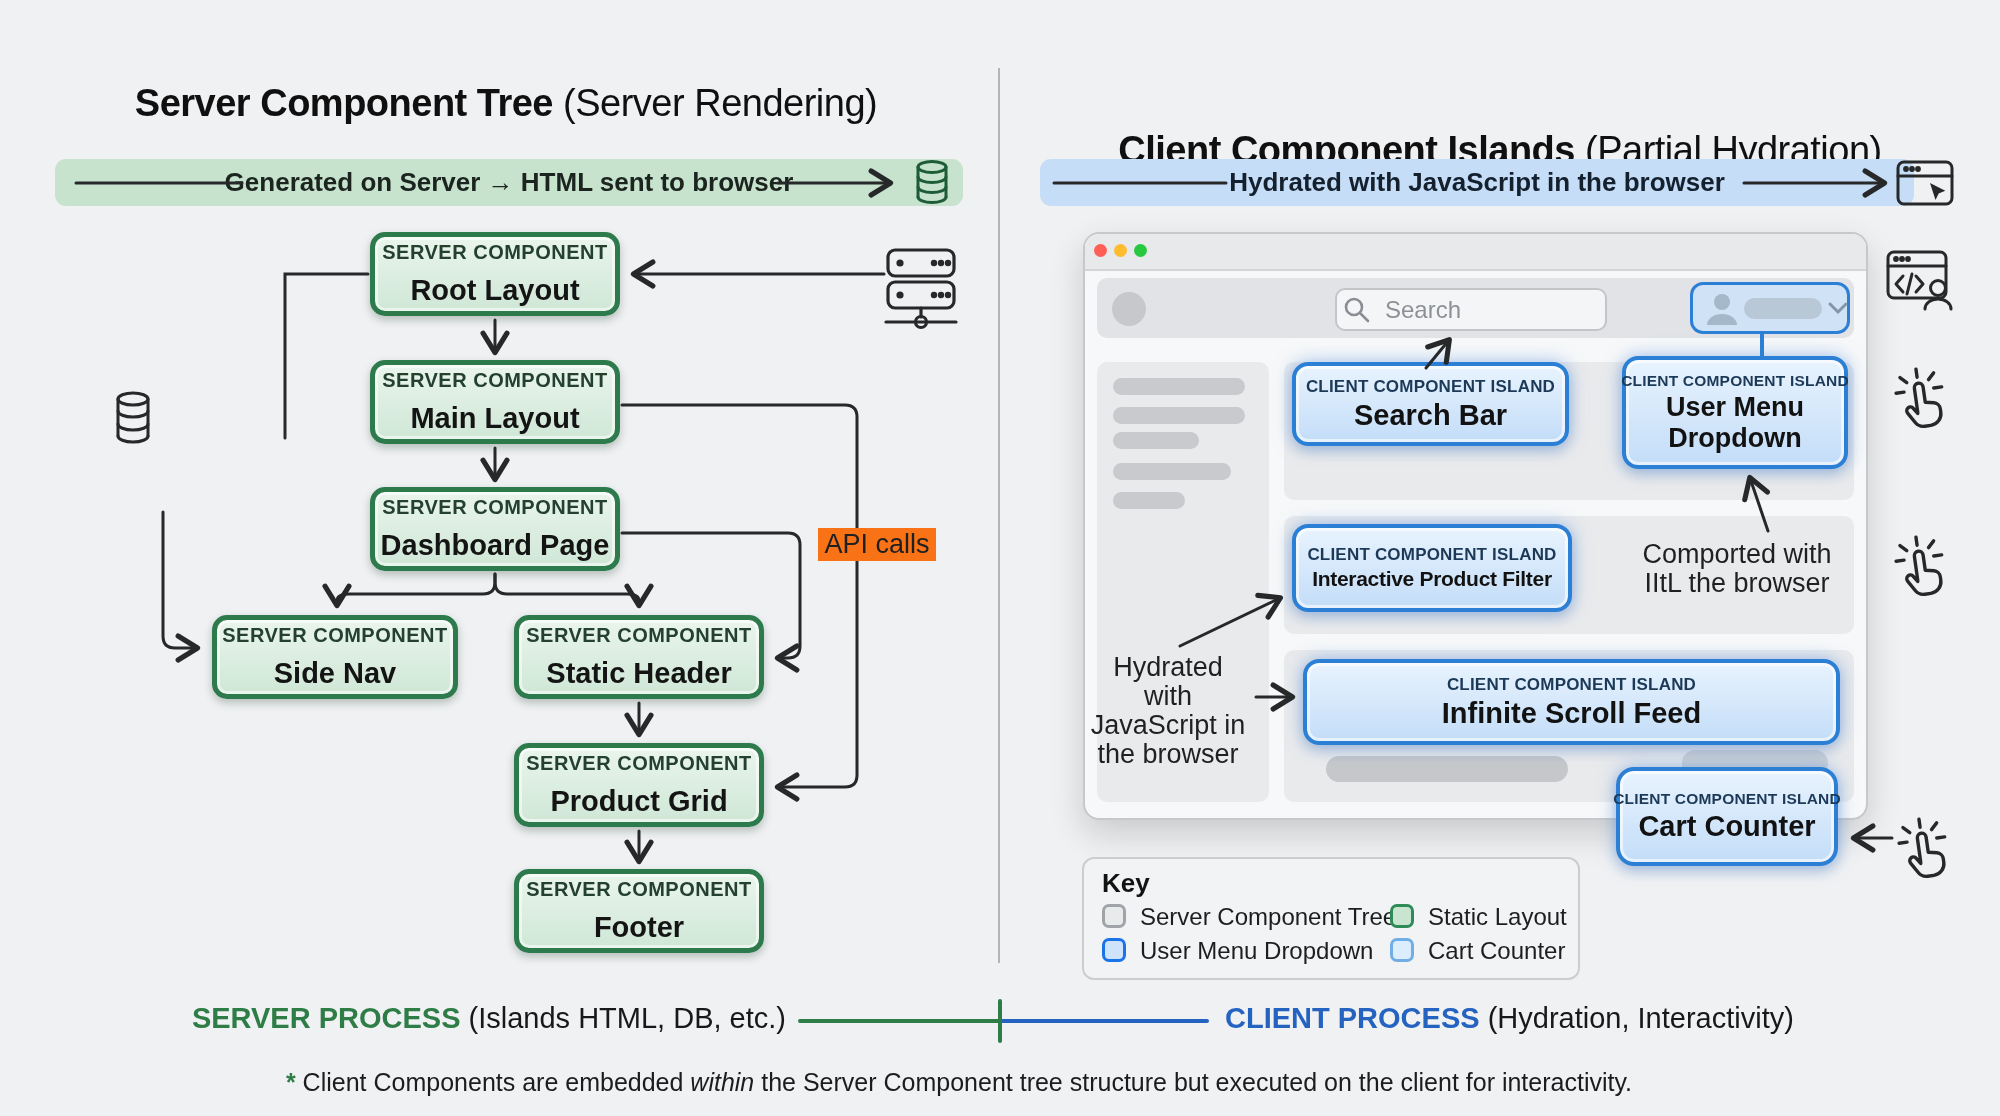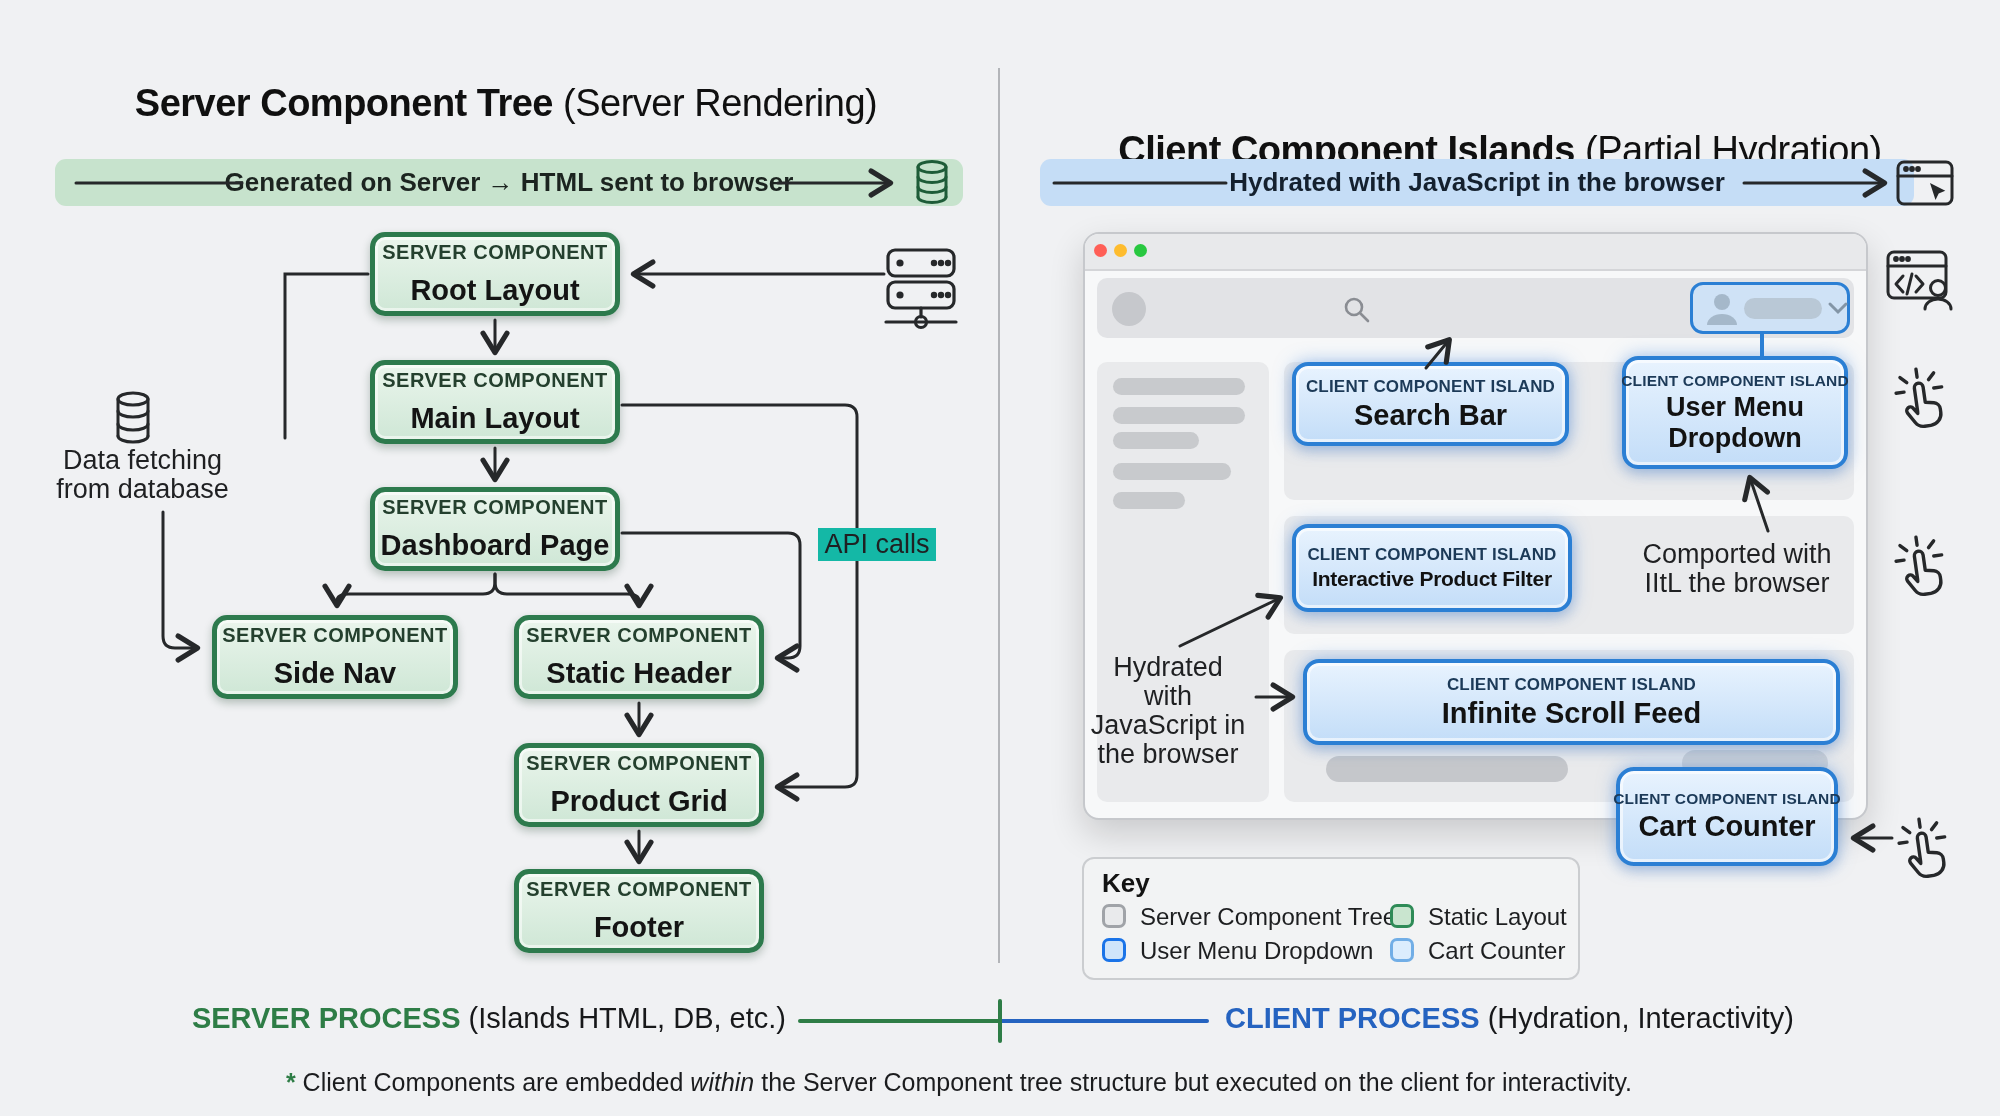--- a/index.html
+++ b/index.html
@@ -49,21 +49,21 @@
   .bar{background:#c8cacd;border-radius:9px;}
   .pill{background:#c5c7cb;border-radius:13px;}
   .search-field{background:#f4f5f6;border:2px solid #c3c5c9;border-radius:10px;
         font-size:24px;color:#63666b;padding:0 0 0 48px;box-sizing:border-box;outline:none;
         font-family:"Liberation Sans","DejaVu Sans",sans-serif;}
   .search-field::placeholder{color:#8d9096;}
   .user-pill{background:#cfe2f6;border:3px solid #2b7fd4;border-radius:13px;box-sizing:border-box;}
 
   
   .note{font-size:27px;color:#1f2022;text-align:center;line-height:1.08;}
-  .mask{background:#14b8a6;}
+  .mask{background:#f97316;}
 
   
   .key-box{background:#f2f3f4;border:2px solid #cbcdd0;border-radius:12px;box-sizing:border-box;}
   .key-title{font-size:26px;font-weight:700;color:#131313;}
   .key-label{font-size:24px;color:#1d1e20;white-space:nowrap;}
   .swatch{width:24px;height:24px;border-radius:7px;border:3.5px solid;box-sizing:border-box;}
 
   
   .process{font-size:29px;white-space:nowrap;color:#17181a;}
   .process .sp{color:#2e7d46;font-weight:800;}
@@ -107,41 +107,38 @@
   </div>
   <div class="abs gbox z4" style="left:514px;top:743px;width:250px;height:84px;">
     <span class="lbl">SERVER COMPONENT</span>
     <span class="nm">Product Grid</span>
   </div>
   <div class="abs gbox z4" style="left:514px;top:869px;width:250px;height:84px;">
     <span class="lbl">SERVER COMPONENT</span>
     <span class="nm">Footer</span>
   </div>
 
-  <div class="abs note z3" style="left:40px;top:446px;width:205px;">
-    <div>Data fetching</div>
-    <div>from database</div>
-  </div>
 
   <div class="abs note mask z6" style="left:818px;top:528px;width:118px;padding:2px 0;">API calls</div>
 
   <div class="abs panel-title z3" style="left:1000px;top:82px;width:1000px;margin-top:47px;"><b>Client Component Islands</b><span> (Partial Hydration)</span></div>
 
   <div class="abs banner blue z3" style="left:1040px;top:159px;width:874px;height:47px;">
     <span>Hydrated with JavaScript in the browser</span>
   </div>
 
   <div class="abs bw z2" style="left:1083px;top:232px;width:785px;height:588px;"></div>
   <div class="abs bw-titlebar z2" style="left:1085px;top:234px;width:781px;height:35px;"></div>
   <div class="abs z3" style="left:1094px;top:244px;width:13px;height:13px;border-radius:50%;background:#ff5f57;"></div>
   <div class="abs z3" style="left:1114px;top:244px;width:13px;height:13px;border-radius:50%;background:#febc2e;"></div>
   <div class="abs z3" style="left:1134px;top:244px;width:13px;height:13px;border-radius:50%;background:#28c840;"></div>
 
   <div class="abs bw-toolbar z2" style="left:1097px;top:278px;width:757px;height:60px;"></div>
   <div class="abs z3" style="left:1112px;top:292px;width:34px;height:34px;border-radius:50%;background:#c6c8cc;"></div>
+  <input class="abs search-field z3" style="left: 1335px; top: 288px; width: 272px; height: 43px;" readonly="" placeholder="Search">
   <div class="abs user-pill z3" style="left:1690px;top:282px;width:160px;height:52px;"></div>
   <div class="abs z3" style="left:1744px;top:298px;width:78px;height:21px;border-radius:11px;background:#b9c8d6;"></div>
 
   <div class="abs bw-panel z2" style="left:1097px;top:362px;width:172px;height:440px;"></div>
   <div class="abs bar z2" style="left:1113px;top:378px;width:132px;height:17px;"></div>
   <div class="abs bar z2" style="left:1113px;top:407px;width:132px;height:17px;"></div>
   <div class="abs bar z2" style="left:1113px;top:432px;width:86px;height:17px;"></div>
   <div class="abs bar z2" style="left:1113px;top:463px;width:118px;height:17px;"></div>
   <div class="abs bar z2" style="left:1113px;top:492px;width:72px;height:17px;"></div>
 

